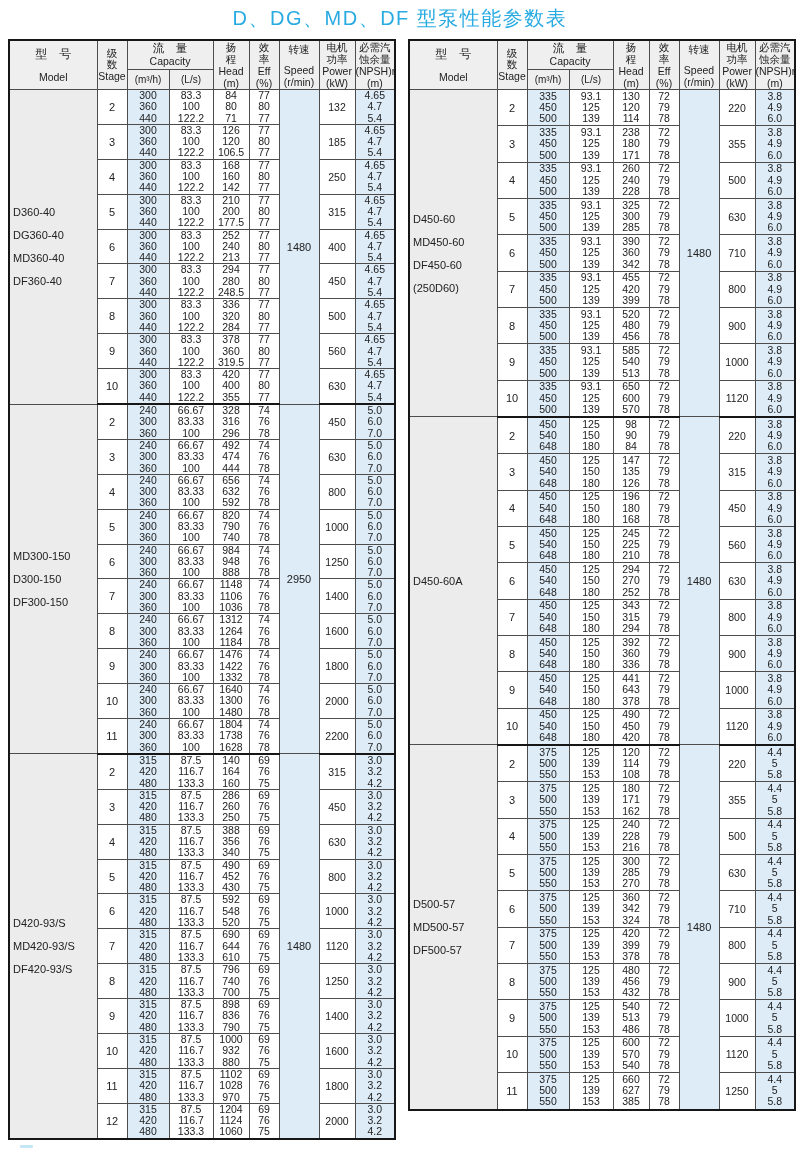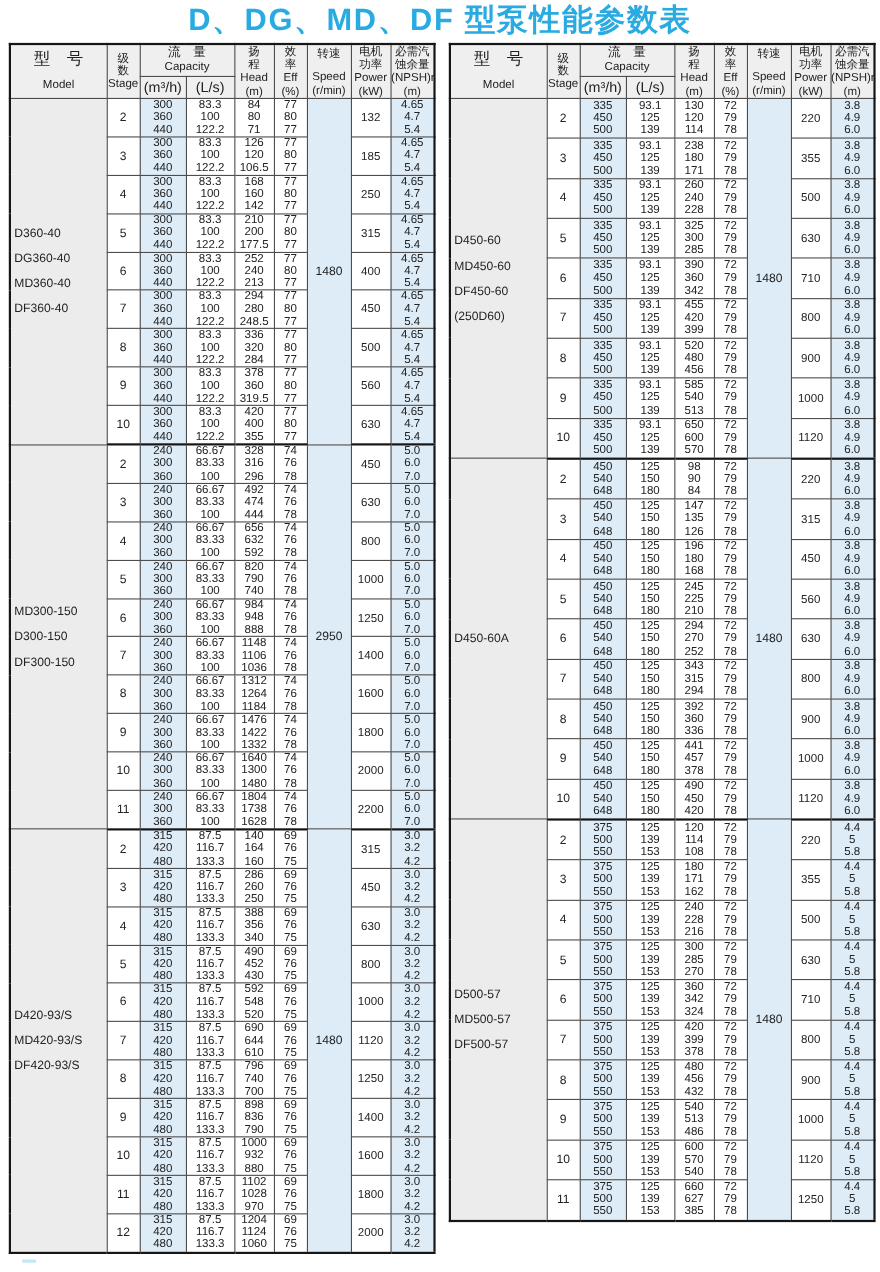--- a/index.html
+++ b/index.html
@@ -10,38 +10,38 @@
     --border:#4d4d4d;
     --border-dark:#161616;
   }
   *{box-sizing:border-box;}
   html,body{margin:0;padding:0;}
   body{
     width:800px;height:1156px;background:#fff;overflow:hidden;position:relative;
     font-family:"Liberation Sans","DejaVu Sans",sans-serif;color:#222;
   }
   .page-title{
-    text-align:center;color:var(--accent);font-size:28px;font-weight:bold;
+    text-align:center;color:var(--accent);font-size:20px;font-weight:normal;
     letter-spacing:1.5px;margin:5px 0 8px 0;line-height:26px;
   }
   .tables{display:flex;gap:12px;padding:0 8px;align-items:flex-start;}
   table.pump{
     border-collapse:collapse;table-layout:fixed;width:386px;height:1070px;
     border:2px solid var(--border-dark);background:#fff;
   }
   th,td{border:1px solid var(--border);padding:0;vertical-align:middle;text-align:center;}
   thead th{background:var(--header-gray);font-weight:normal;font-size:10.5px;line-height:12px;}
   thead tr.hrow1{height:29px;}
   thead tr.hrow2{height:19px;}
   thead .ln{line-height:12px;}
-  .th-model .ln:first-child{margin-bottom:11px;font-size:15px;}
+  .th-model .ln:first-child{margin-bottom:11px;font-size:12px;}
   .th-capacity .ln:first-child{font-size:11.5px;font-family:Liberation Mono, monospace;}
   .th-stage .ln{line-height:11.5px;}
   .th-speed .ln:first-child{margin-bottom:9px;}
-  .th-sub{font-size:13px;}
+  .th-sub{font-size:10px;}
   tbody td{font-size:10.5px;}
   .num-cell .ln{font-size:10.5px;line-height:11.3px;}
   td.model-cell{text-align:left;padding-left:3px;}
   .model-name{font-size:11px;line-height:12px;margin:11px 0;white-space:nowrap;}
   td.stage-cell{font-size:11px;}
   td.speed-cell{font-size:11px;}
   tr.group-end td{border-bottom:2px solid var(--border-dark);}
   .footer-mark{position:absolute;left:20px;bottom:8px;width:13px;height:3px;background:#c5e7f4;border-radius:1px;}
 </style>
 </head>
@@ -1549,21 +1549,21 @@
             <div class="ln">540</div>
             <div class="ln">648</div>
           </td>
           <td class="num-cell">
             <div class="ln">125</div>
             <div class="ln">150</div>
             <div class="ln">180</div>
           </td>
           <td class="num-cell">
             <div class="ln">441</div>
-            <div class="ln">457</div>
+            <div class="ln">643</div>
             <div class="ln">378</div>
           </td>
           <td class="num-cell">
             <div class="ln">72</div>
             <div class="ln">79</div>
             <div class="ln">78</div>
           </td>
           <td class="power-cell">1000</td>
           <td class="num-cell">
             <div class="ln">3.8</div>

